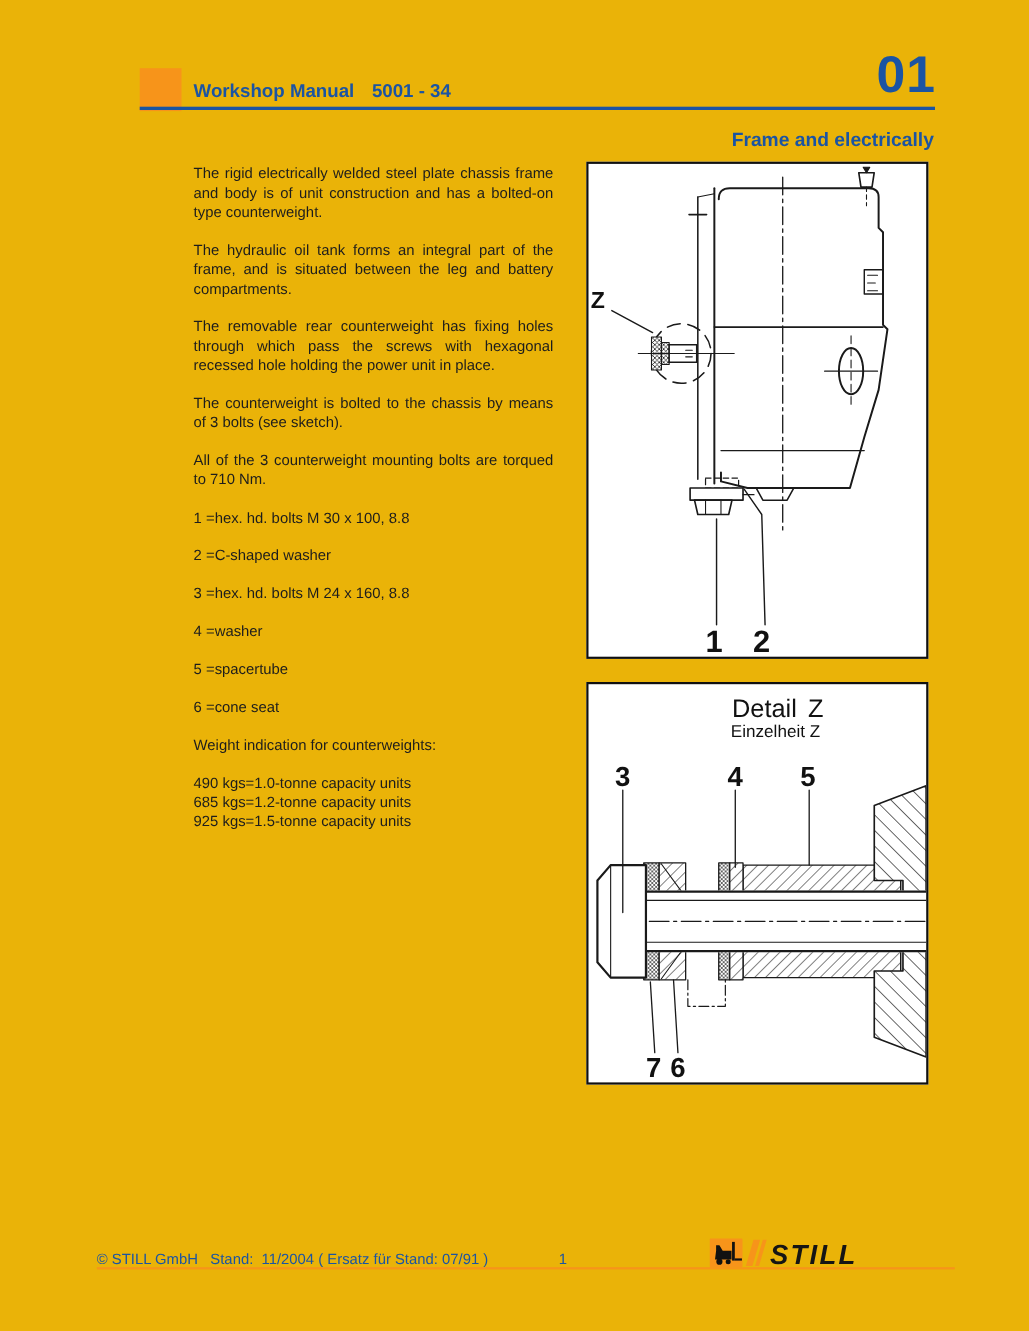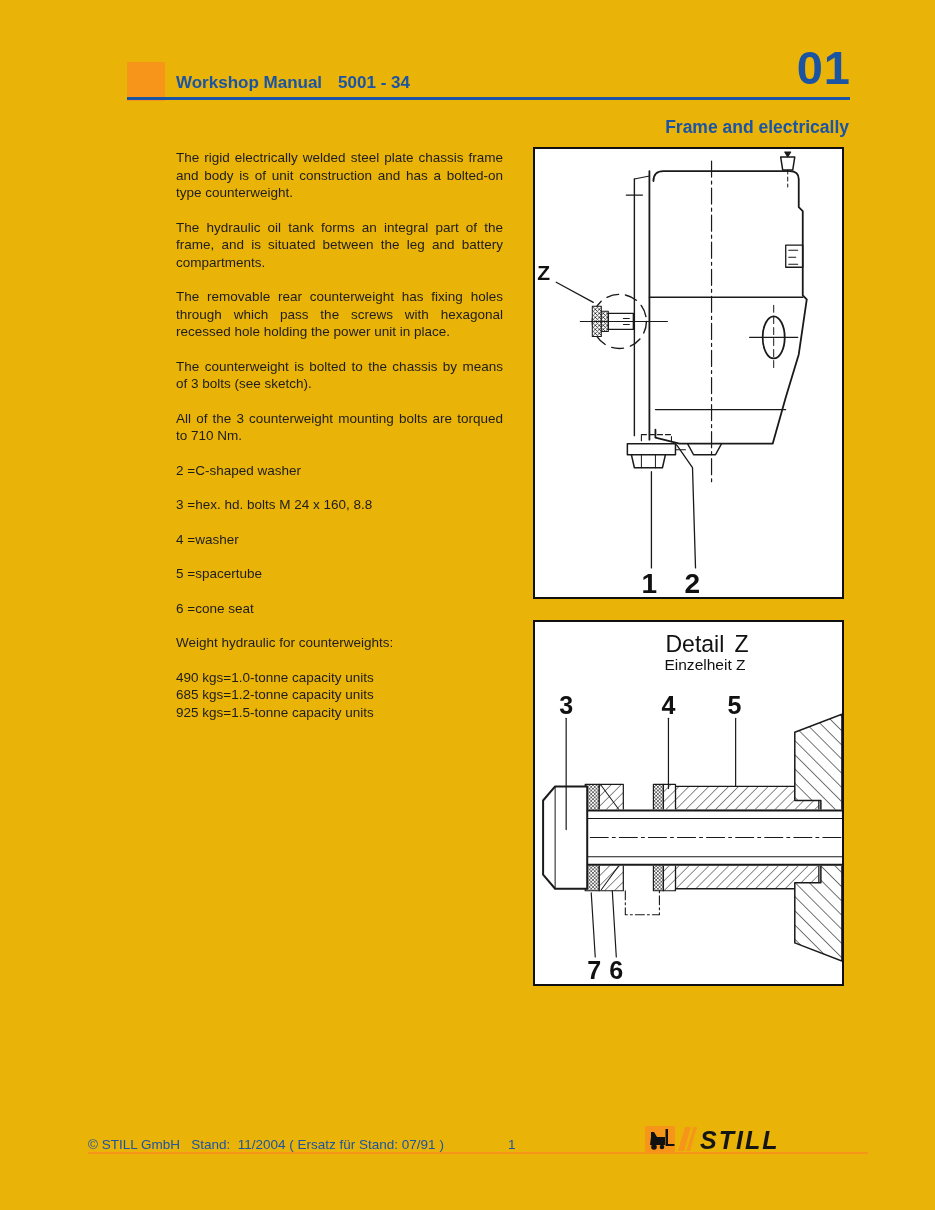--- a/index.html
+++ b/index.html
@@ -47,26 +47,27 @@
   <div class="abs header-rule"></div>
   <div class="abs chapter-num">01</div>
   <div class="abs section-title">Frame and electrically</div>
 
   <div class="abs text-col">
     <p class="para">The rigid electrically welded steel plate chassis frame and body is of unit construction and has a bolted-on type counterweight.</p>
     <p class="para">The hydraulic oil tank forms an integral part of the frame, and is situated between the leg and battery compartments.</p>
     <p class="para">The removable rear counterweight has fixing holes through which pass the screws with hexagonal recessed hole holding the power unit in place.</p>
     <p class="para">The counterweight is bolted to the chassis by means of 3 bolts (see sketch).</p>
     <p class="para">All of the 3 counterweight mounting bolts are torqued to 710 Nm.</p>
+    <p class="part-item">1 =hex. hd. bolts M 30 x 100, 8.8</p>
     <p class="part-item">2 =C-shaped washer</p>
     <p class="part-item">3 =hex. hd. bolts M 24 x 160, 8.8</p>
     <p class="part-item">4 =washer</p>
     <p class="part-item">5 =spacertube</p>
     <p class="part-item">6 =cone seat</p>
-    <p class="weights-heading">Weight hydraulic for counterweights:</p>
+    <p class="weights-heading">Weight indication for counterweights:</p>
     <p class="weight-row">490 kgs=1.0-tonne capacity units</p>
     <p class="weight-row">685 kgs=1.2-tonne capacity units</p>
     <p class="weight-row">925 kgs=1.5-tonne capacity units</p>
   </div>
 
   <div class="abs figure-box fig1">
     <svg viewBox="0 0 306 447">
       <defs>
         <pattern id="f1x" patternUnits="userSpaceOnUse" width="4" height="4">
           <rect width="4" height="4" fill="#ffffff"></rect>

